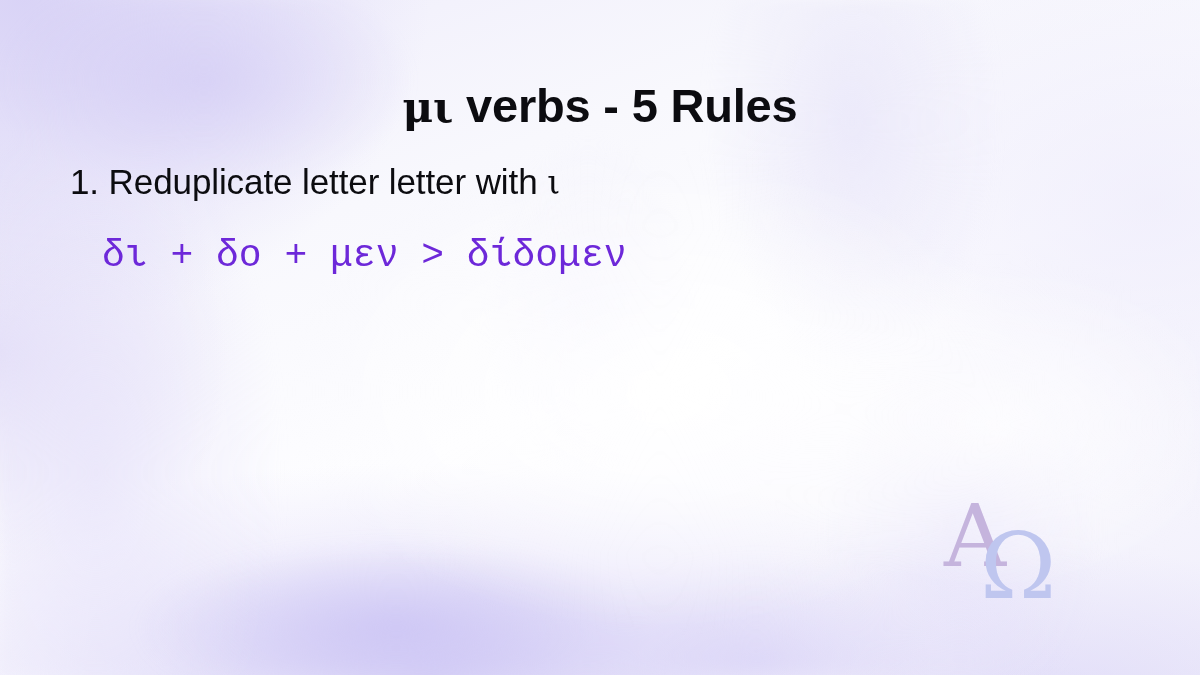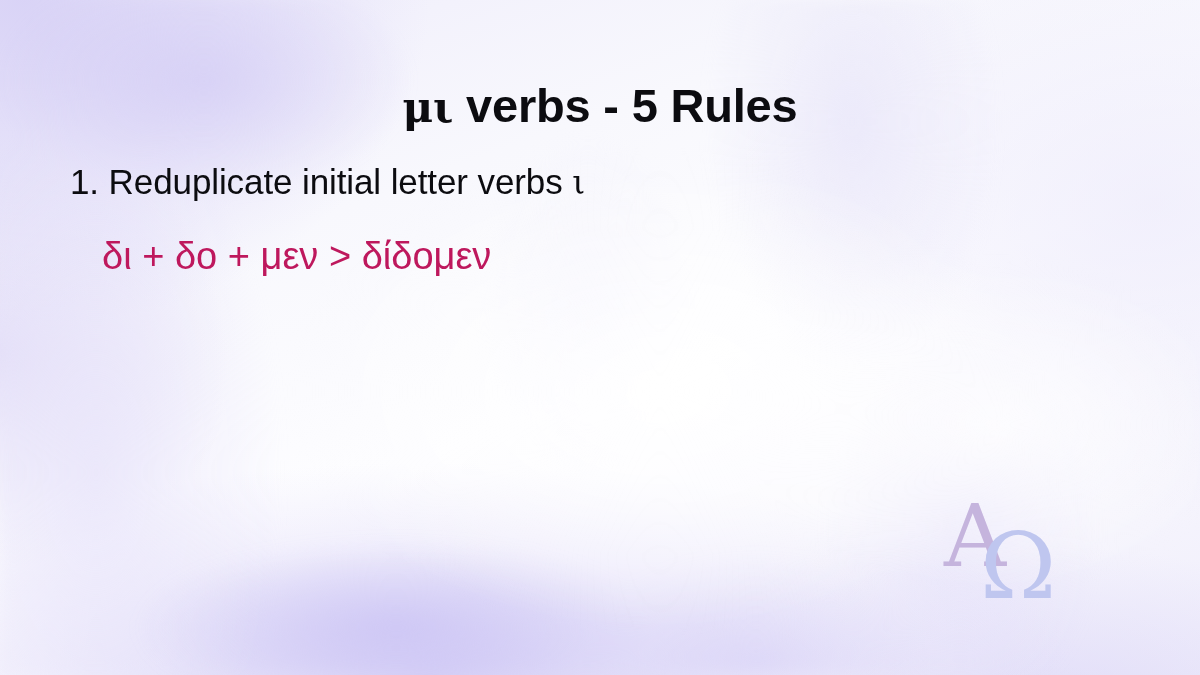--- a/index.html
+++ b/index.html
@@ -94,24 +94,24 @@
     font-size: 35px;
     line-height: 1.0;
     color: #0c0c10;
     margin-bottom: 38px;
     white-space: nowrap;
     letter-spacing: -0.1px;
   }
   .bullet-line .gk { font-size: 33px; }
 
   .greek-line {
-    font-family: Liberation Sans, sans-serif;
+    font-family: Liberation Mono, monospace;
     font-size: 38px;
     line-height: 1.0;
-    color: #be185d;
+    color: #6d28d9;
     margin-left: 32px;
     white-space: nowrap;
   }
 
   
   .ao-logo {
     position: absolute;
     left: 930px;
     top: 490px;
     width: 150px;
@@ -126,21 +126,21 @@
 
   <div class="bg-layer bg-base"></div>
   <div class="bg-layer bg-wisp-a"></div>
   <div class="bg-layer bg-wisp-b"></div>
   <div class="bg-layer bg-haze"></div>
 
   <h1 class="slide-title"><span class="gk">μι</span><span> verbs - 5 Rules</span></h1>
 
   <div class="body-block">
 
-    <div class="bullet-line"><span>1.</span><span> Reduplicate initial letter verbs </span><span class="gk">ι</span></div>
+    <div class="bullet-line"><span>1.</span><span> Reduplicate letter letter with </span><span class="gk">ι</span></div>
 
 
     <div class="greek-line">δι + δο + μεν &gt; δίδομεν</div>
 
   </div>
 
   <div class="ao-logo">
     <svg viewBox="0 0 150 120" xmlns="http://www.w3.org/2000/svg" aria-hidden="true">
       <text x="14" y="76" font-family="DejaVu Serif, Liberation Serif, serif" font-size="86" fill="#c5b4dd">Α</text>
       <text x="50" y="108" font-family="DejaVu Serif, Liberation Serif, serif" font-size="92" fill="#bfc6ef">Ω</text>

